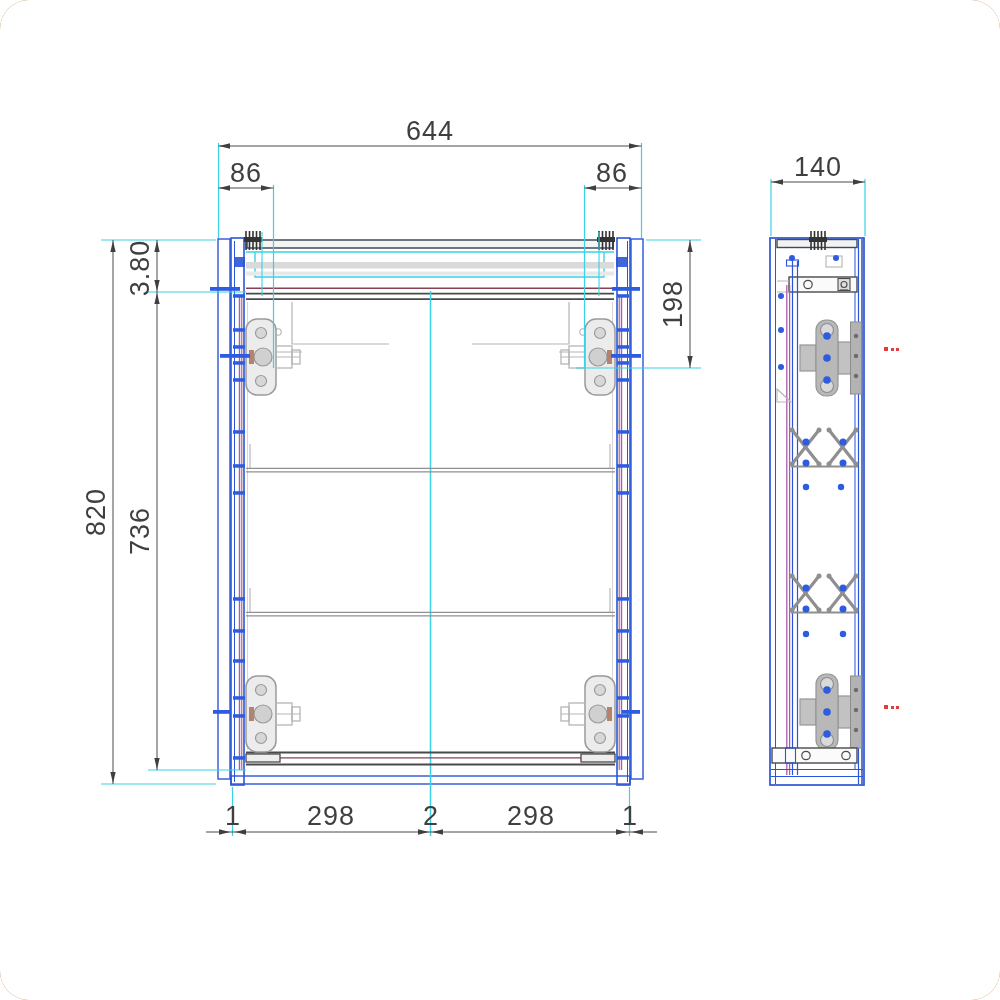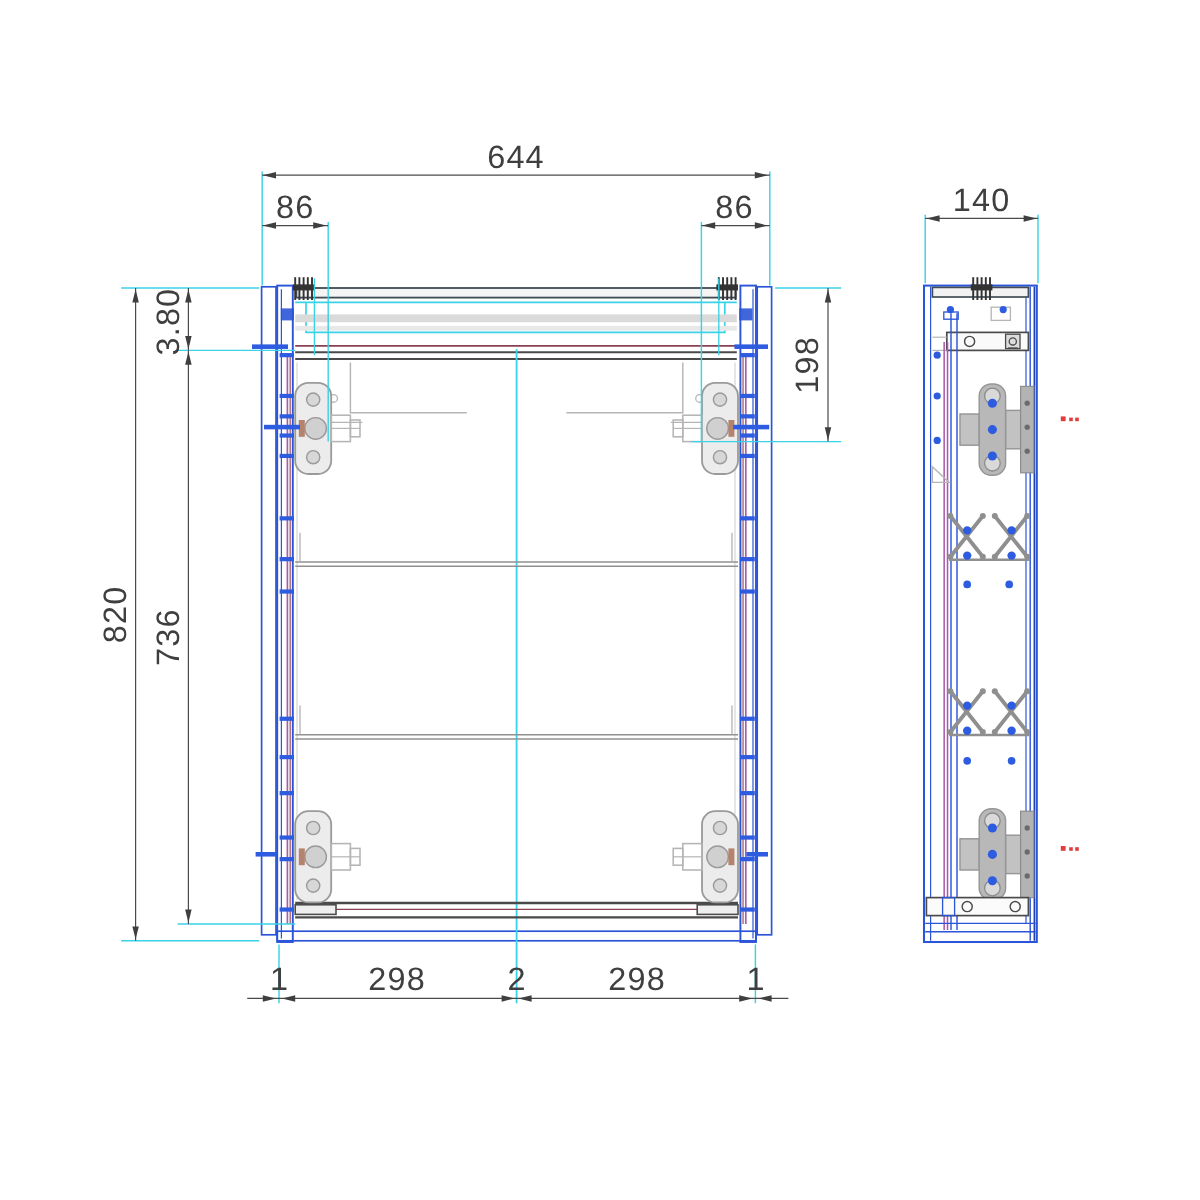--- a/index.html
+++ b/index.html
@@ -1,16 +1,16 @@
 <!DOCTYPE html>
 <html><head>
 <meta charset="utf-8">
 <style>
   html,body{margin:0;padding:0;background:#ffffff;}
-  .sheet{position:relative;width:1000px;height:1000px;background:#a16207;overflow:hidden;}
+  .sheet{position:relative;width:1000px;height:1000px;background:#a16207;overflow:hidden;border-radius:29px;}
   svg{position:absolute;left:0;top:0;}
   .dim{font-family:"Liberation Sans",sans-serif;font-size:27px;fill:#3f3f3f;letter-spacing:1px;font-weight:400;}
   .dimline{stroke:#4a4a4a;stroke-width:1;fill:none;}
   .arrow{fill:#3f3f3f;stroke:none;}
   .ext{stroke:#3ad2e6;stroke-width:1.2;fill:none;}
   .blue{stroke:#2b55d8;fill:none;}
   .cyan{stroke:#3ad2e6;fill:none;}
   .magenta{stroke:#a85caa;fill:none;}
   .maroon{stroke:#8a4050;fill:none;}
   .darkrail{stroke:#4a4a4a;fill:none;}

